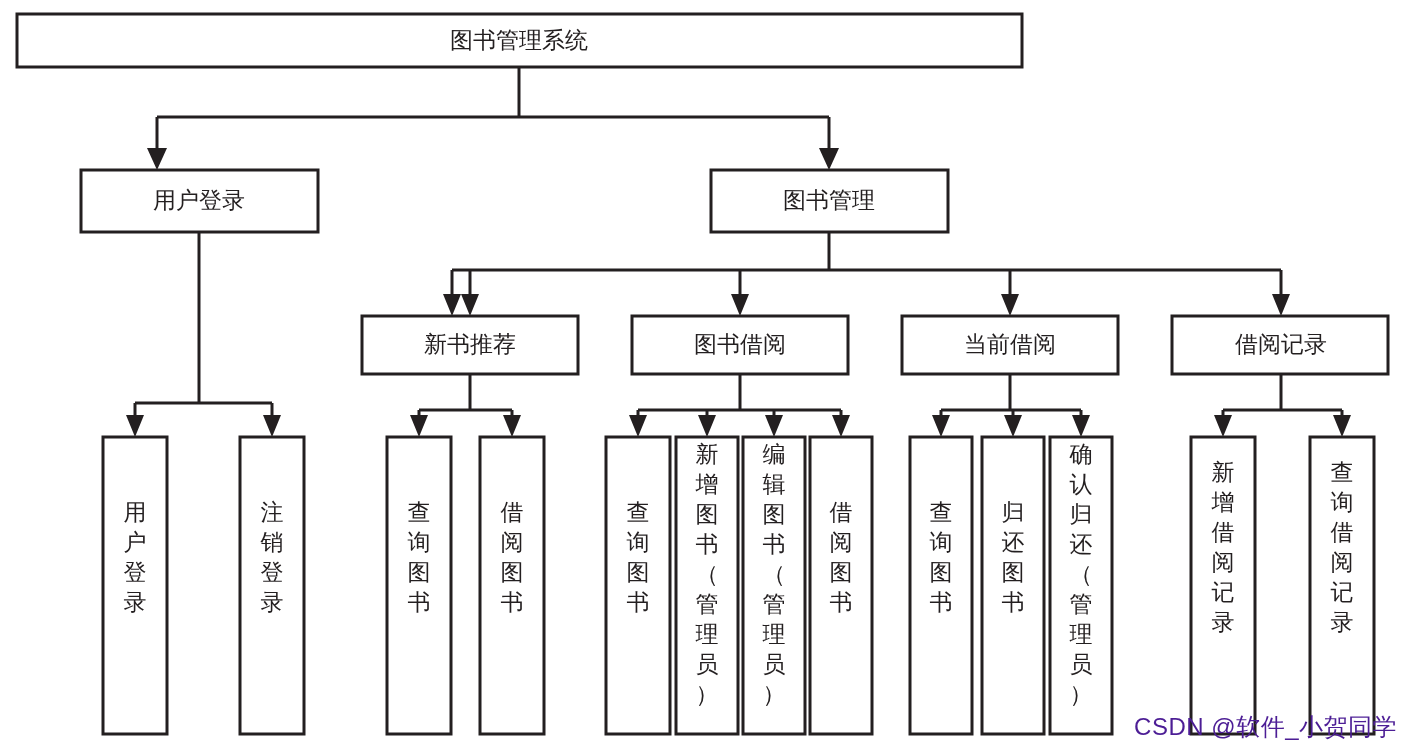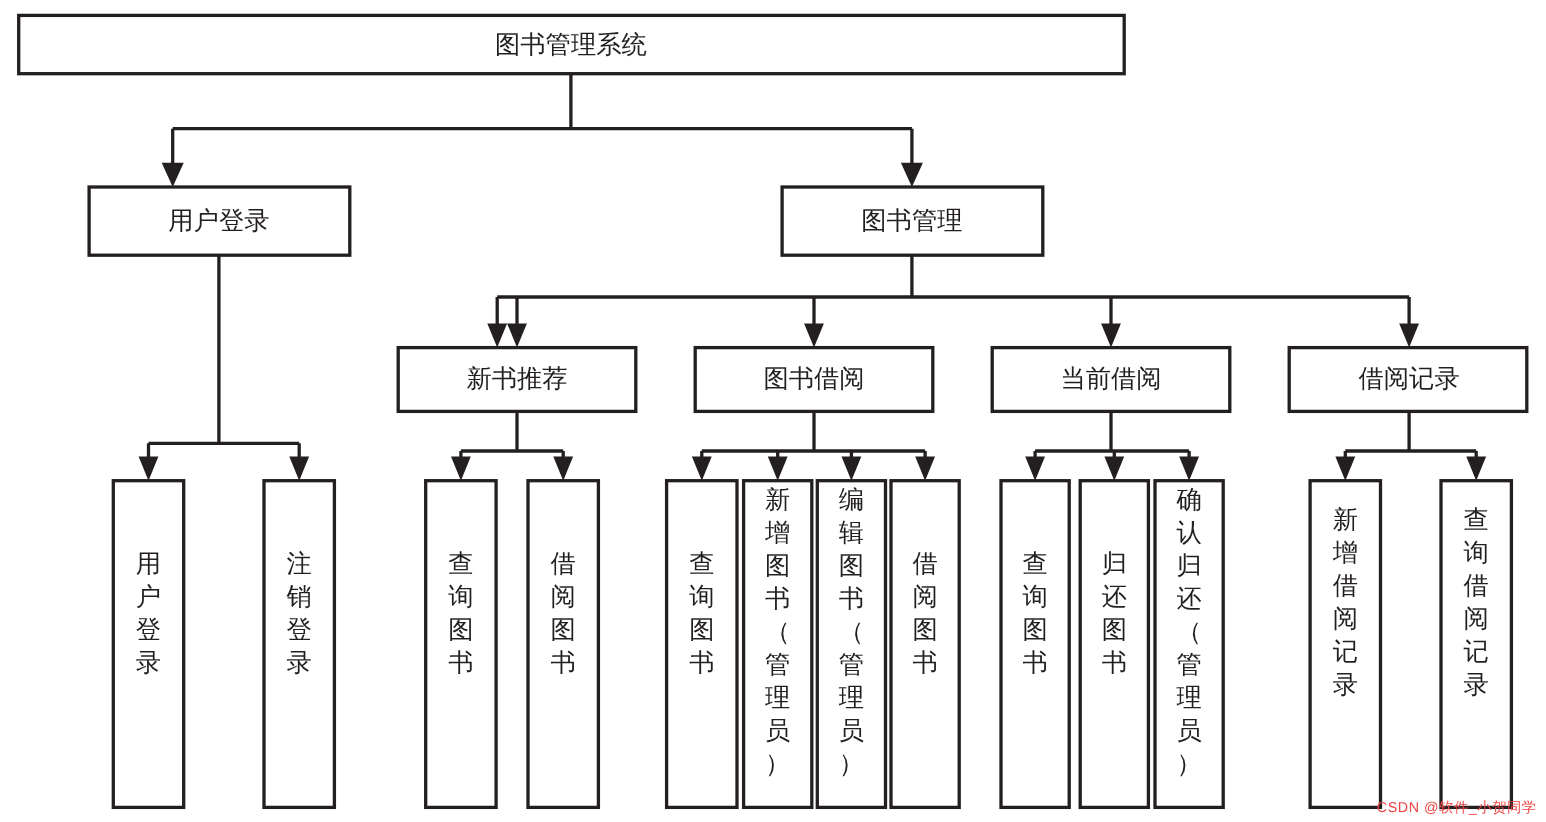--- a/index.html
+++ b/index.html
@@ -53,22 +53,22 @@
     font-family: "Liberation Sans", "DejaVu Sans", sans-serif;
     font-size: 23px;
     fill: #231f20;
     text-anchor: middle;
   }
   .watermark {
     position: absolute;
     right: 8px;
     bottom: 4px;
     font-family: "Liberation Sans", "DejaVu Sans", sans-serif;
-    font-size: 13px;
-    color: #ef4444;
+    font-size: 24px;
+    color: #4c1d95;
     letter-spacing: 0.5px;
     white-space: nowrap;
     pointer-events: none;
     user-select: none;
   }
 </style>
 </head>
 <body>
 
 <div id="diagram-root">

